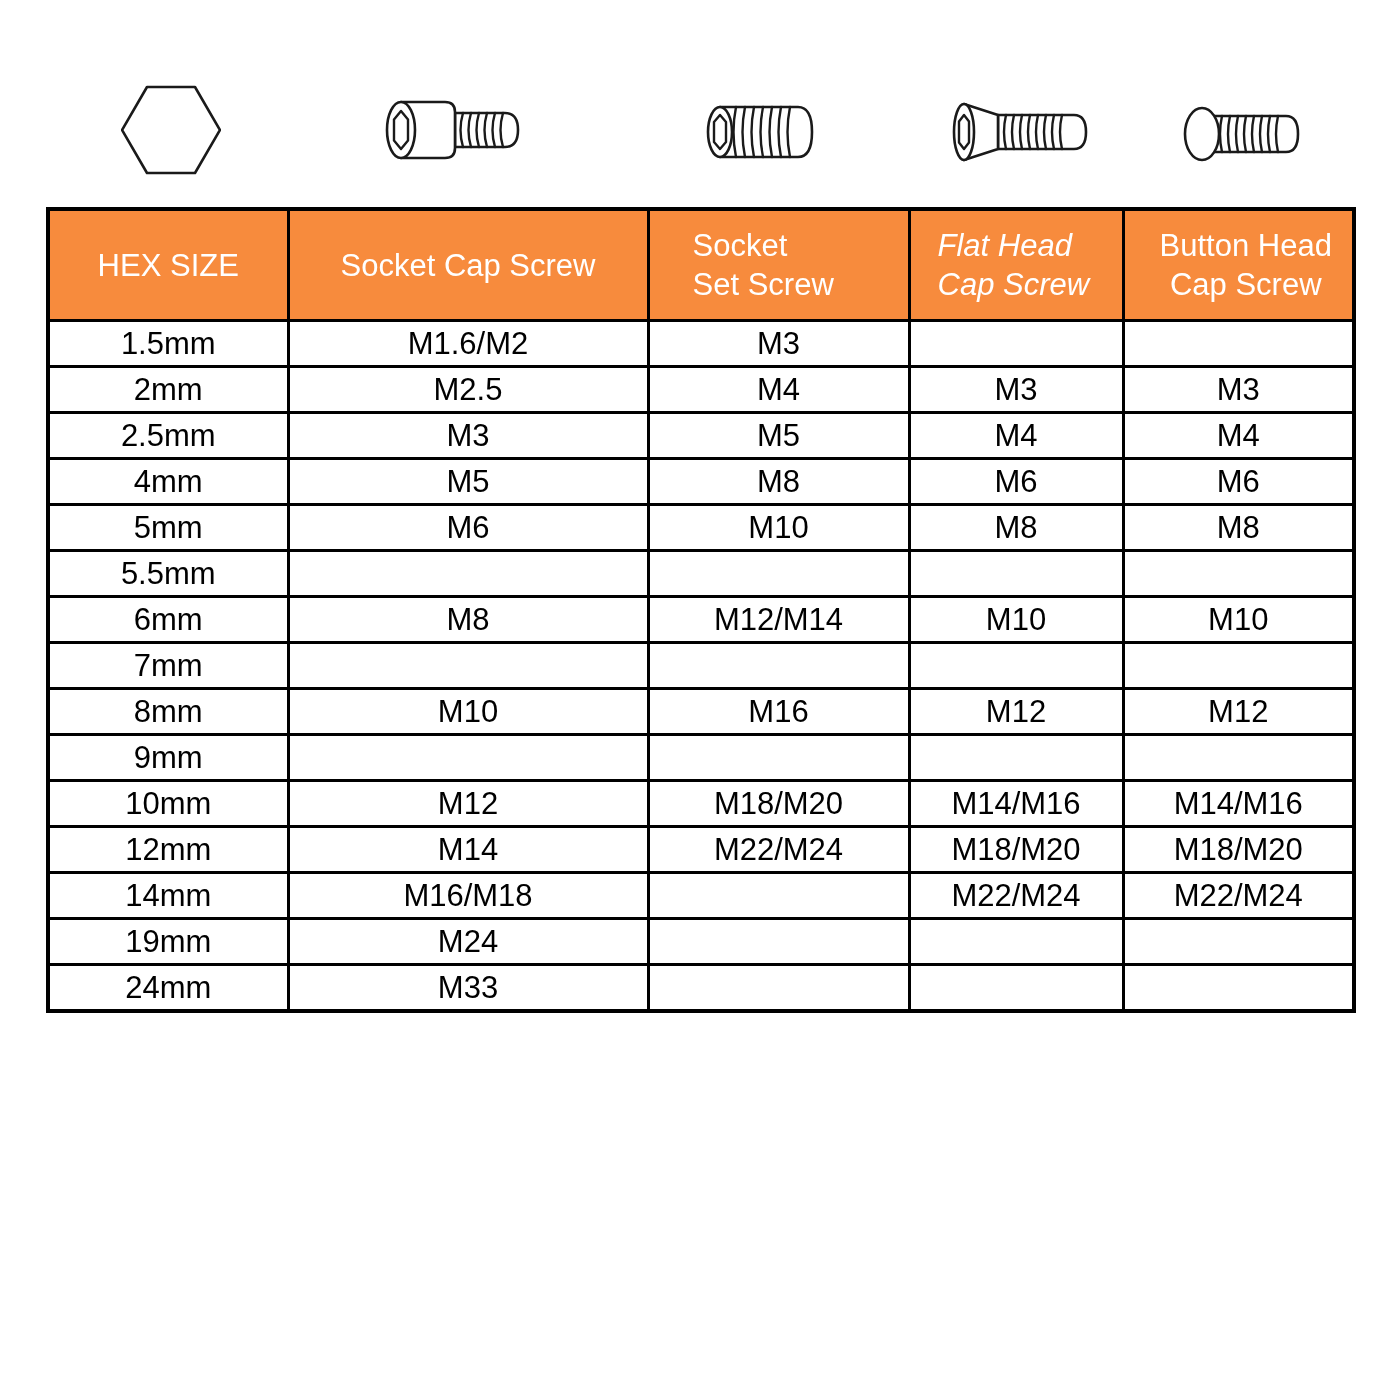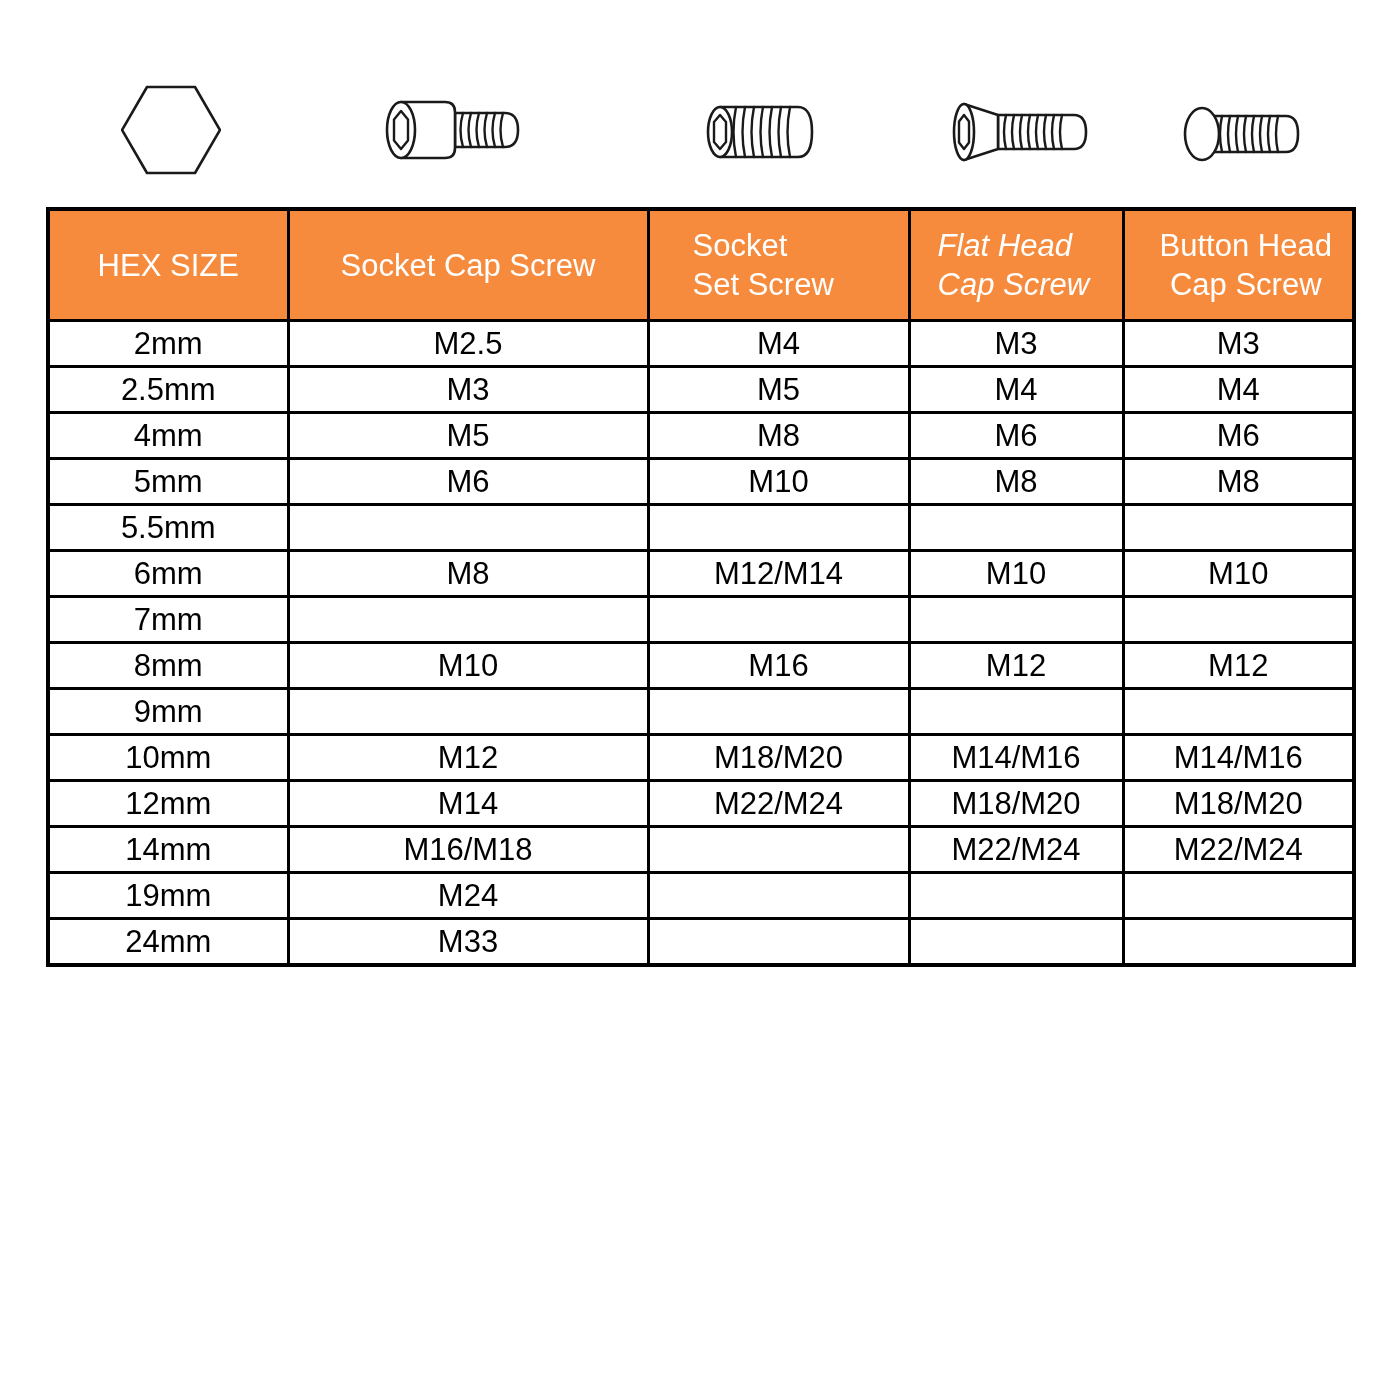--- a/index.html
+++ b/index.html
@@ -156,20 +156,27 @@
         <tr id="head-row">
           <th>HEX SIZE</th>
           <th>Socket Cap Screw</th>
           <th>Socket<br>Set Screw</th>
           <th>Flat Head<br>Cap Screw</th>
           <th>Button Head<br>Cap Screw</th>
         </tr>
       </thead>
     <tbody id="table-body">
         <tr>
+          <td>1.5mm</td>
+          <td>M1.6/M2</td>
+          <td>M3</td>
+          <td></td>
+          <td></td>
+        </tr>
+        <tr>
           <td>2mm</td>
           <td>M2.5</td>
           <td>M4</td>
           <td>M3</td>
           <td>M3</td>
         </tr>
         <tr>
           <td>2.5mm</td>
           <td>M3</td>
           <td>M5</td>

